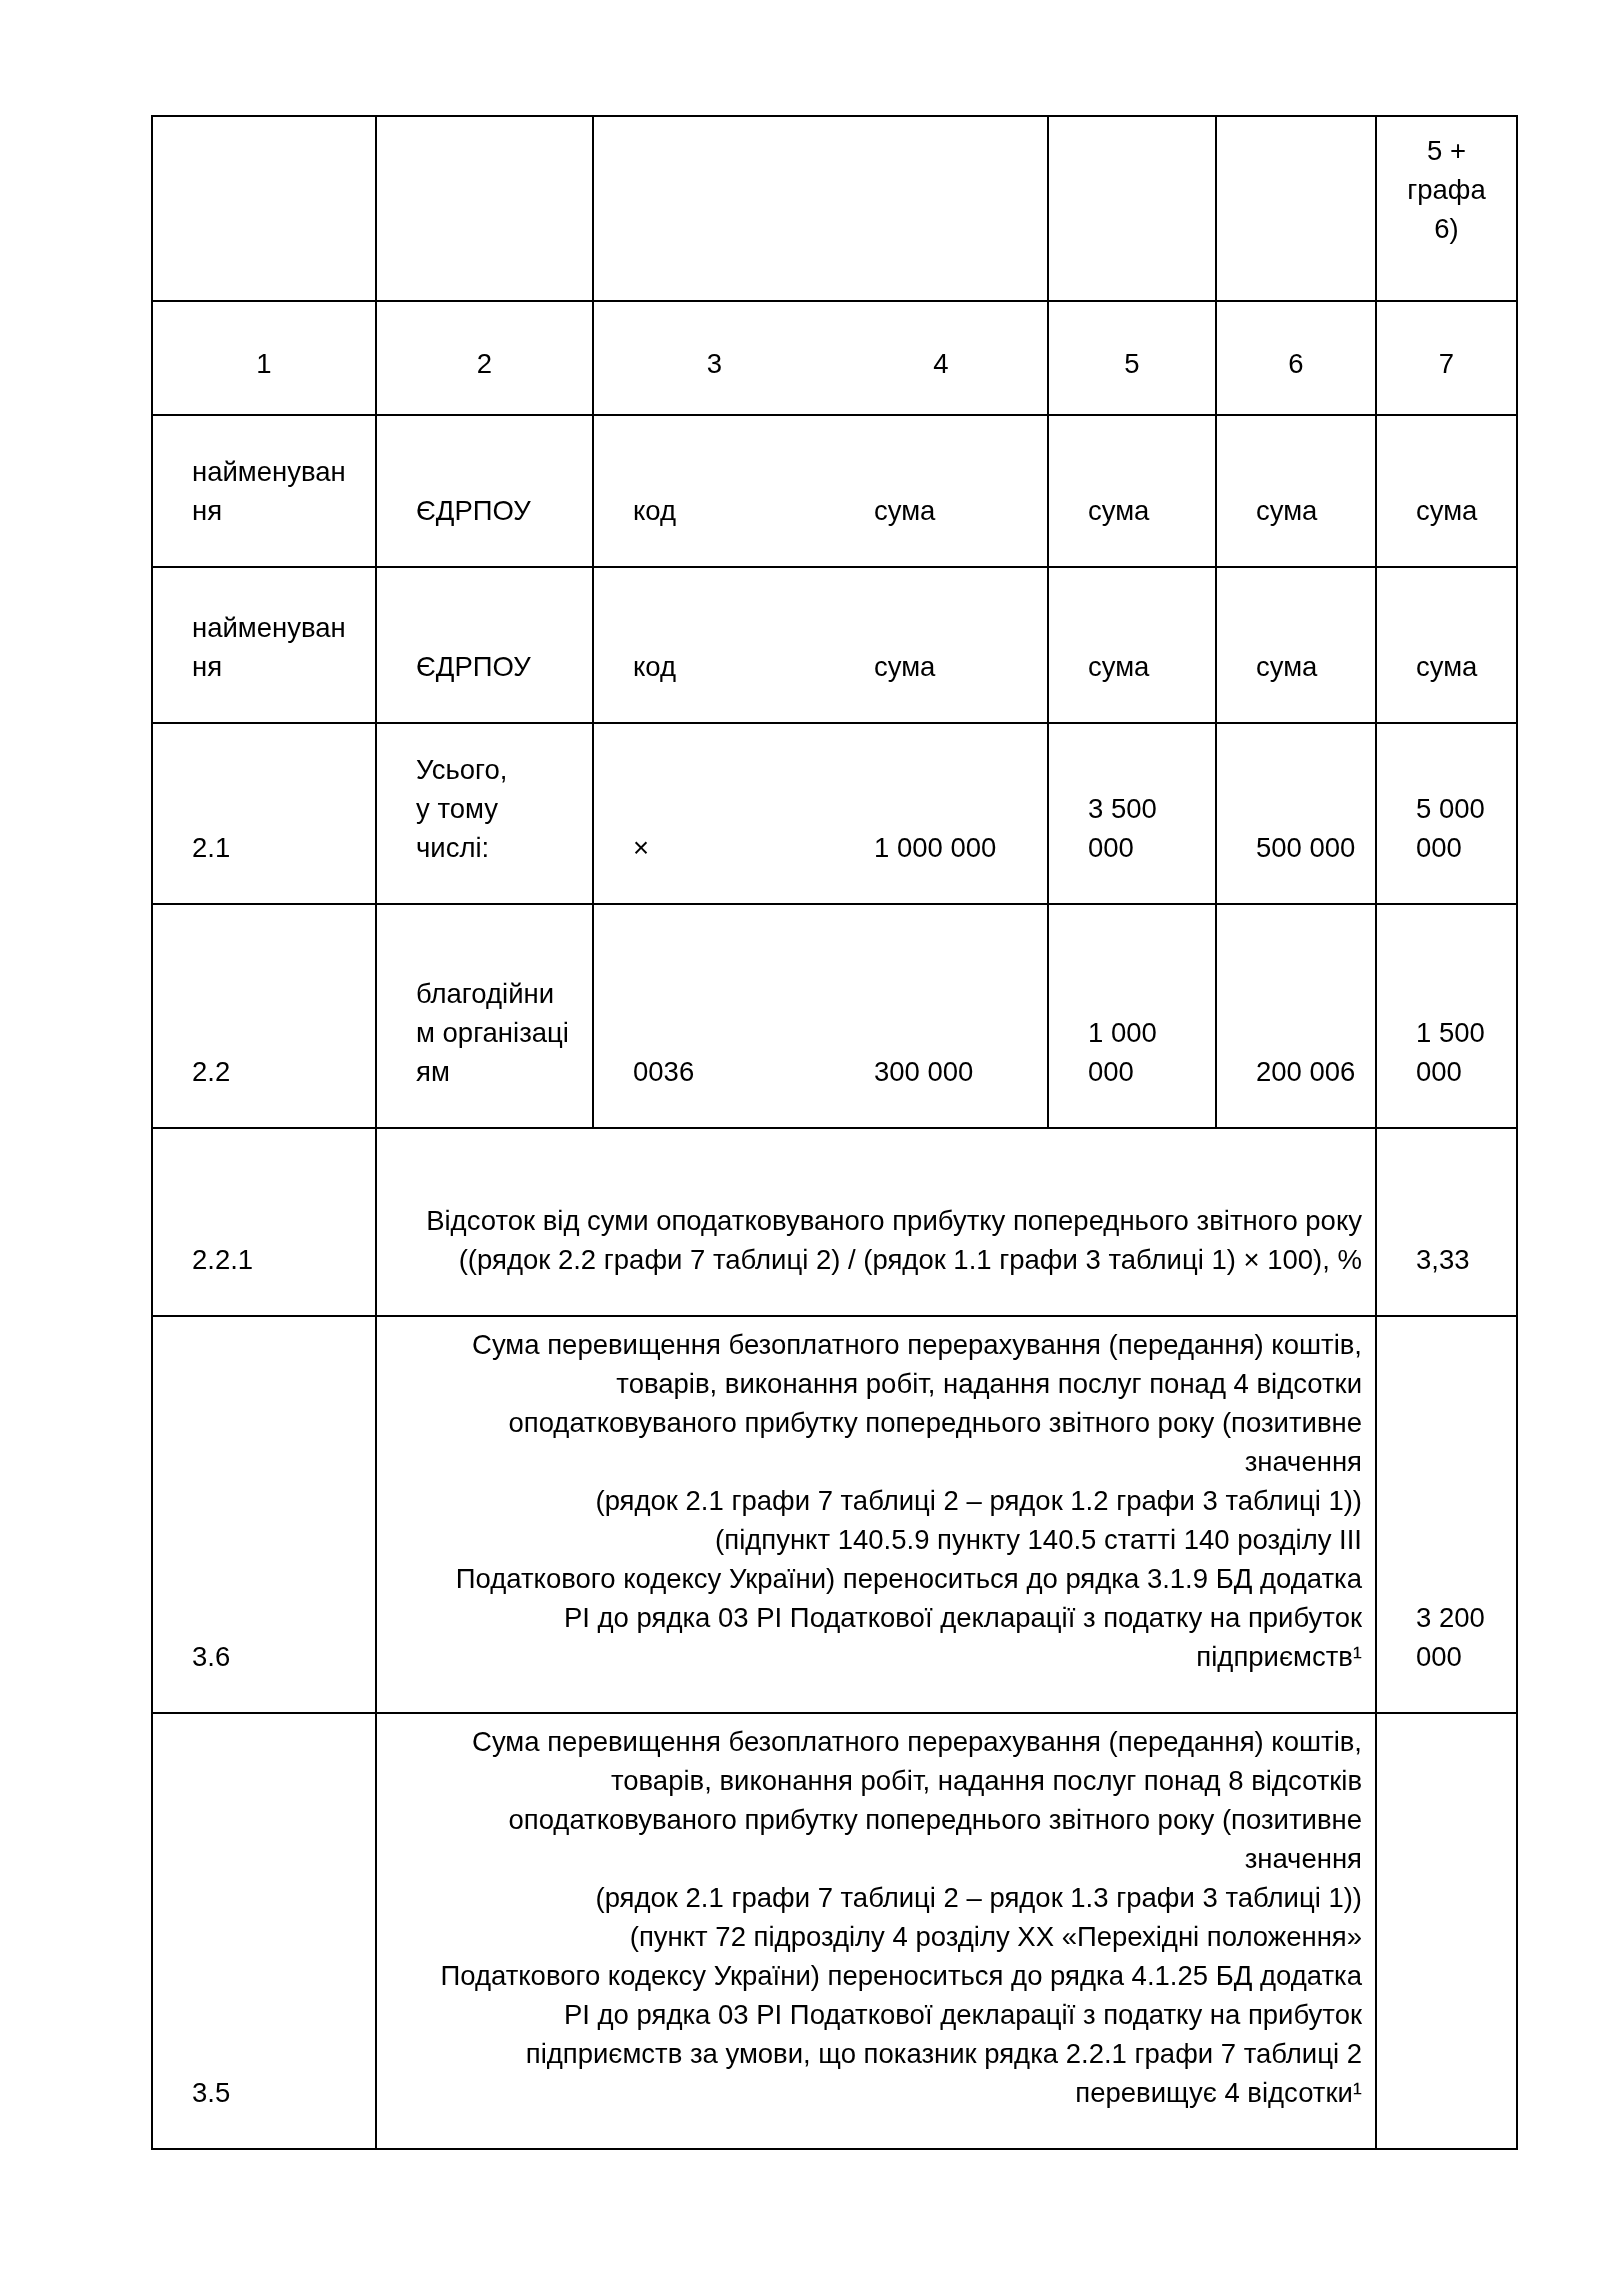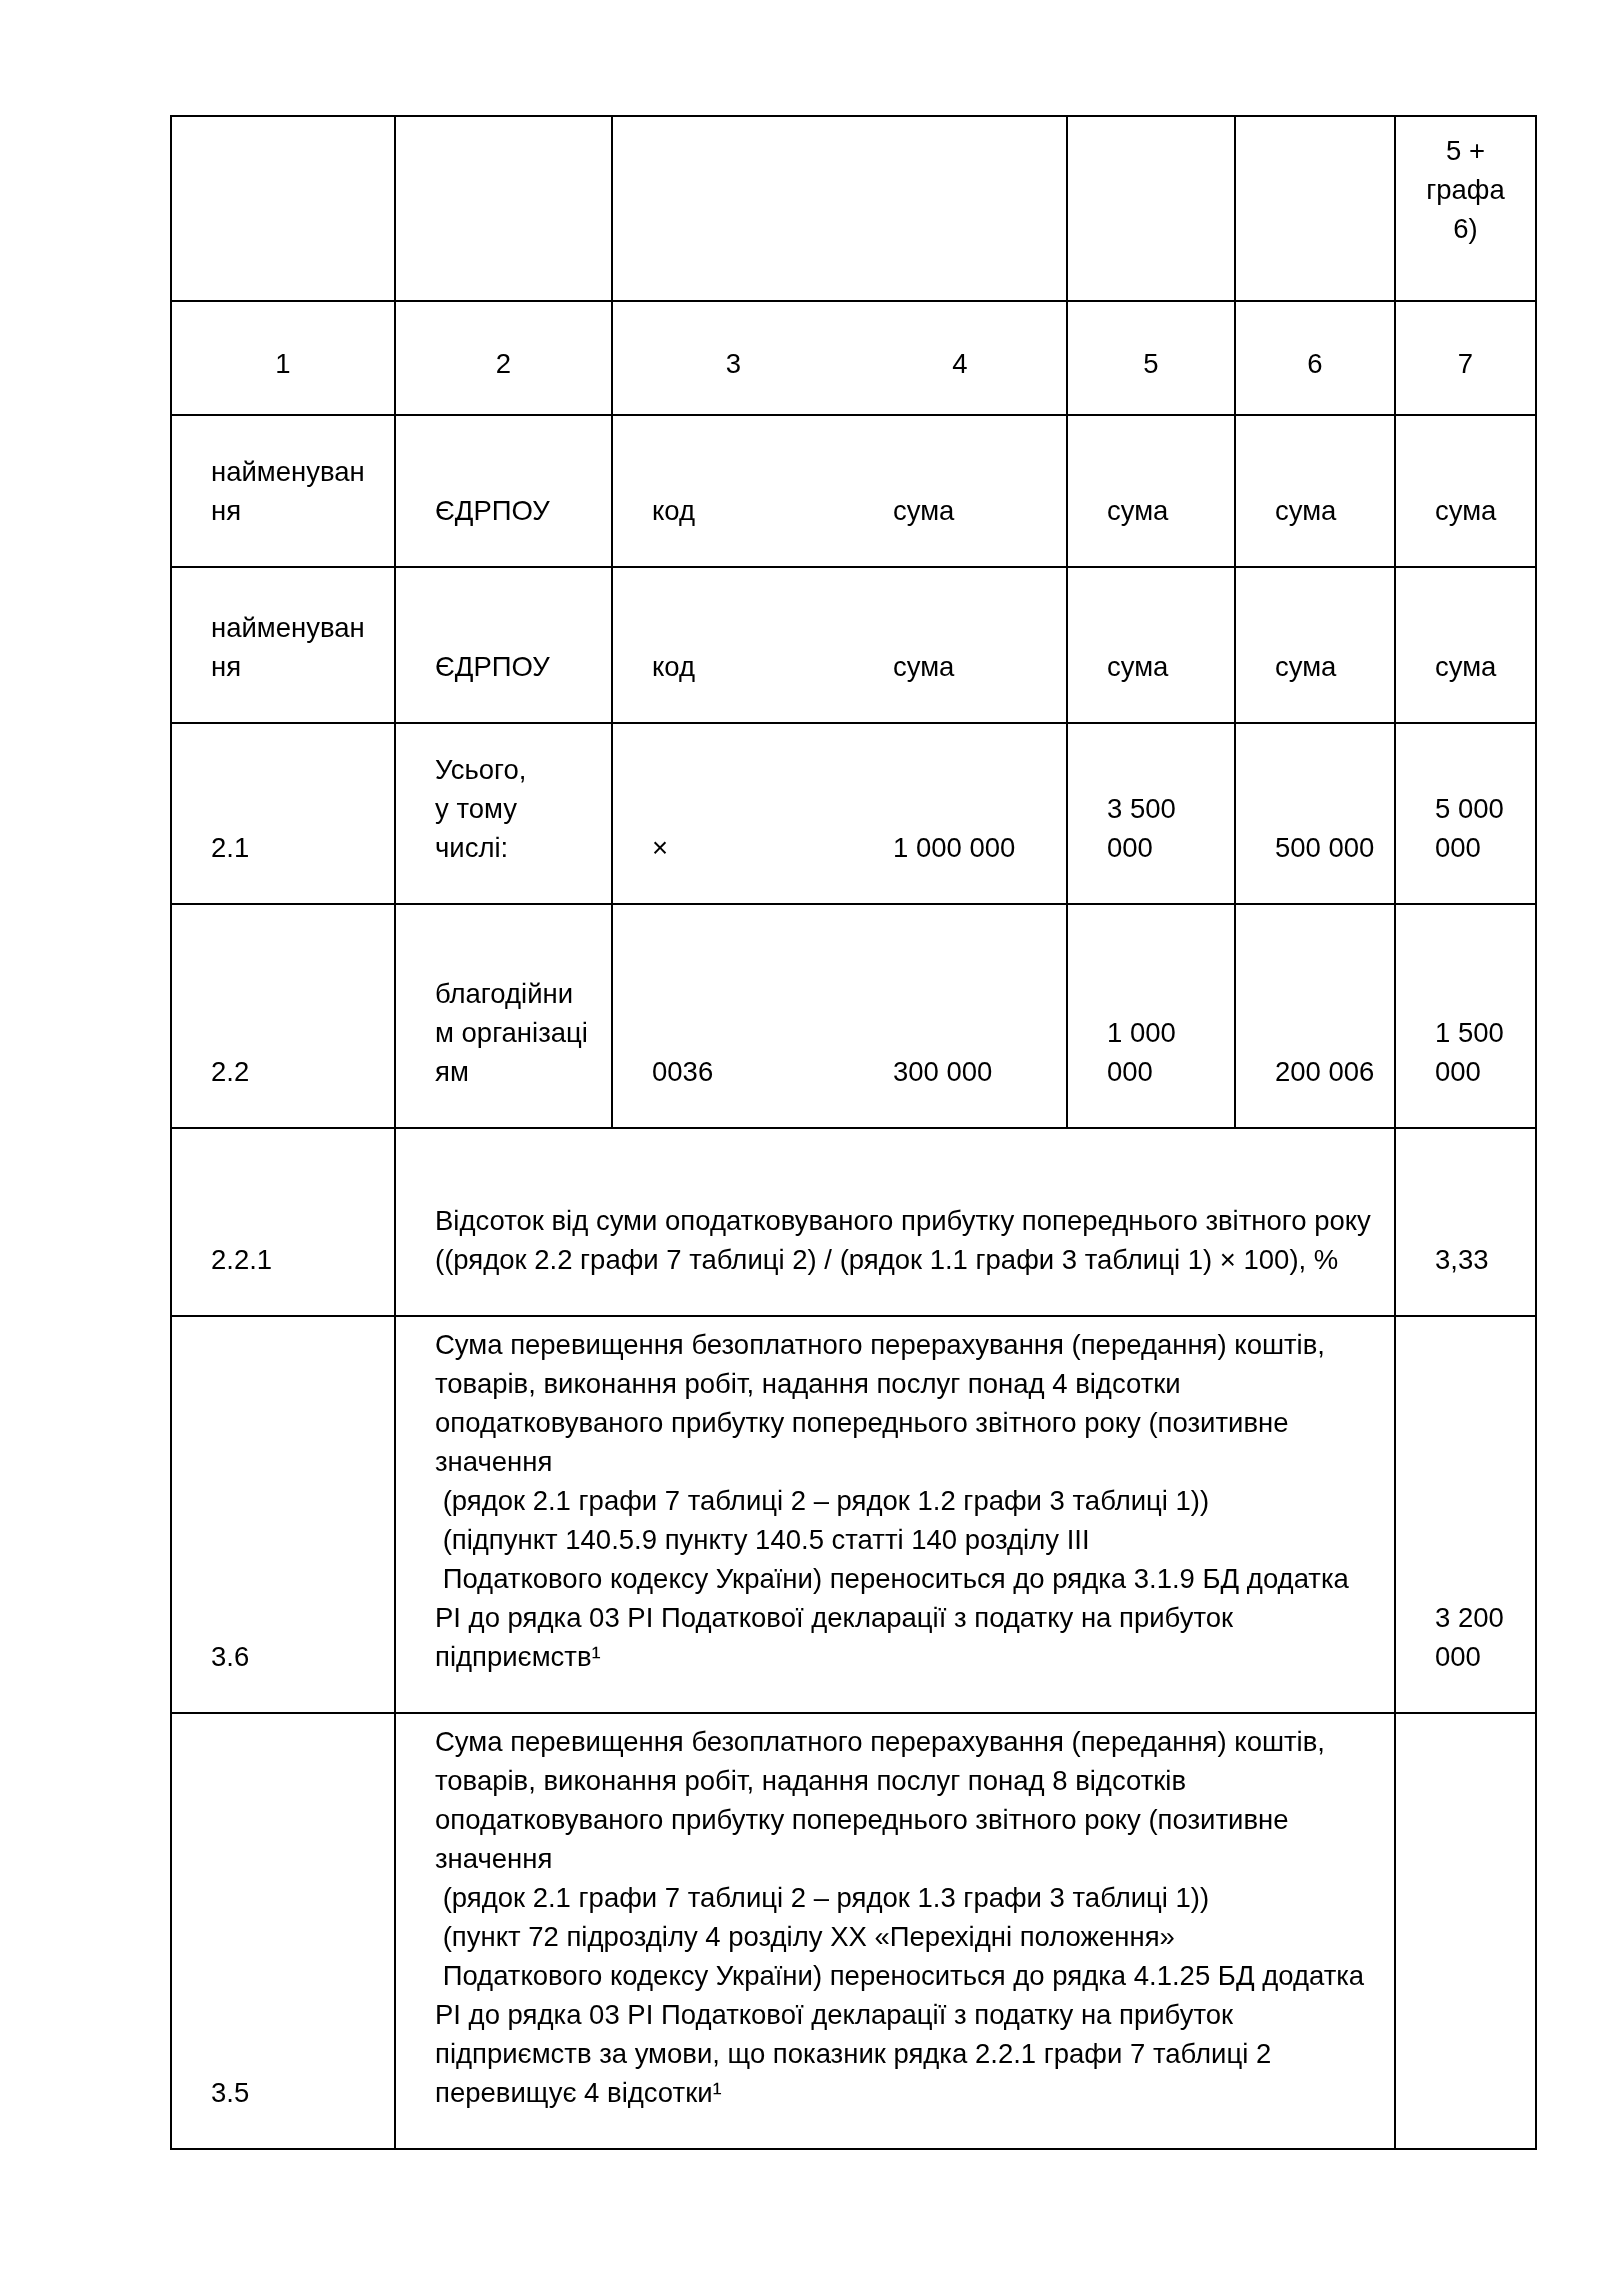--- a/index.html
+++ b/index.html
@@ -6,34 +6,34 @@
   body{
     width:1623px;height:2295px;position:relative;
     font-family:"Liberation Sans","DejaVu Sans",sans-serif;
     color:#000;
   }
   .page{position:absolute;inset:0;background:#fff;}
   table.doc{
     position:absolute;left:151px;top:115px;
     width:1366px;table-layout:fixed;
     border-collapse:collapse;border:2px solid #fca5a5;
-    font-size:27.5px;line-height:39px;margin-left:19px;
+    font-size:27.5px;line-height:39px;
   }
   td{
     border:2px solid #000;
     vertical-align:bottom;
     padding:7.9px 19.6px 36px 39px;
     overflow:hidden;
   }
   td.b{font-weight:normal;}
   td.ctr{text-align:center;padding-left:13px;padding-right:13px;padding-bottom:31px;}
   td.hdr7{text-align:center;padding-left:18.3px;padding-right:18.3px;padding-bottom:52px;}
   td.brk{word-break:break-all;border-radius:26px;}
   td.preline{white-space:pre-line;}
-  td.longtext{white-space:pre-wrap;padding-right:13px;}
+  td.longtext{white-space:pre-wrap;padding-right:13px;text-align:right;}
   td.tight{padding-right:13px;}
   
   td.gapdiv{border-right:none;position:relative;}
   td.gapdiv::after{
     content:"";position:absolute;top:39px;bottom:-2px;right:-2px;width:2px;background:#000;
   }
   td.noleft{border-left:none;}
 </style>
 </head>
 <body>

